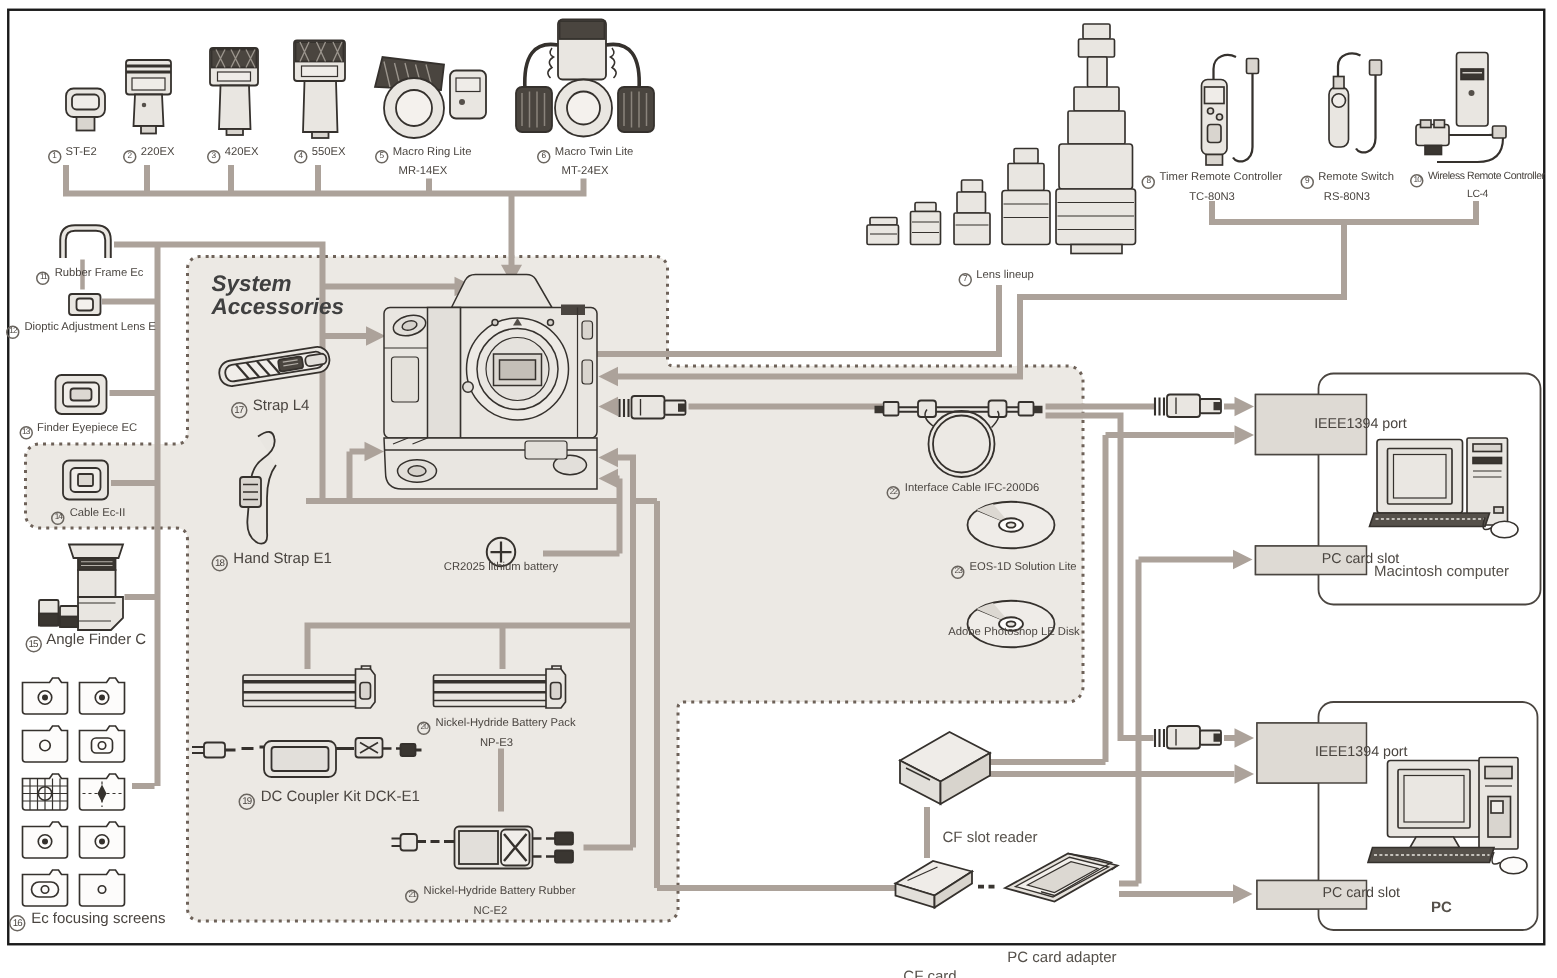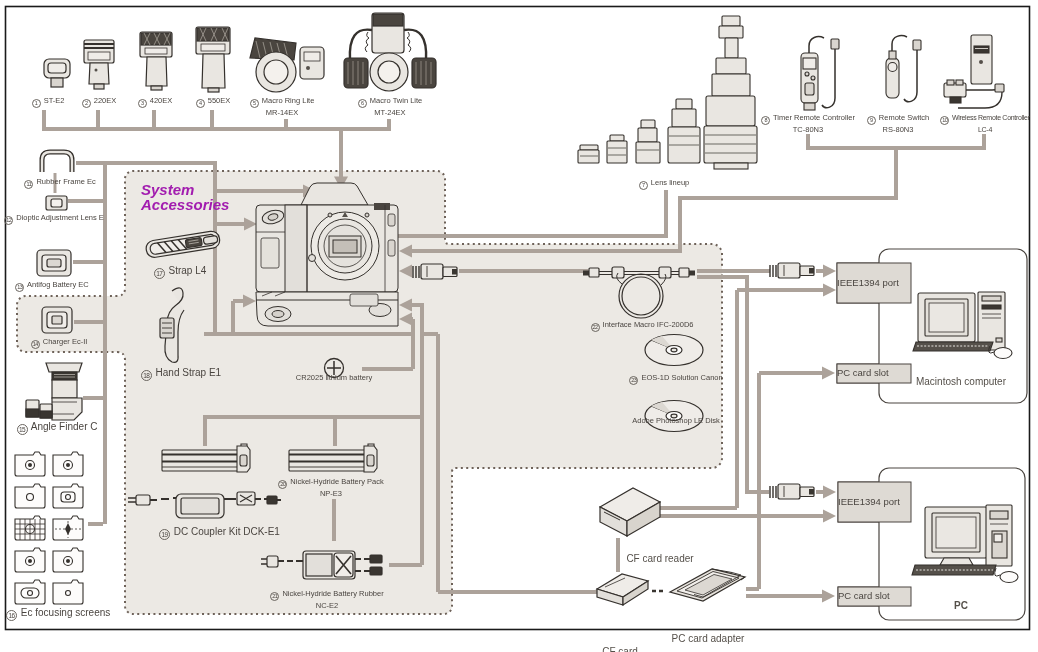--- a/index.html
+++ b/index.html
@@ -9,22 +9,22 @@
   .lbl{position:absolute;z-index:2;font-size:7.5px;line-height:9.5px;color:#4a4540;
        text-align:center;white-space:nowrap;}
   .lblbig{position:absolute;z-index:2;font-size:10px;line-height:11px;color:#4a4540;
        text-align:center;white-space:nowrap;}
   .lblbig.left{text-align:left;}
   .b{display:inline-block;box-sizing:border-box;width:9px;height:9px;border:1px solid #6a655f;
      border-radius:50%;font-size:5.5px;line-height:7px;letter-spacing:-0.6px;text-align:center;
      color:#4a4540;vertical-align:-1.5px;margin-right:1px;}
   .lblbig .b{width:11px;height:11px;font-size:6.5px;line-height:9px;vertical-align:-2px;}
   .title{position:absolute;z-index:2;font-size:15px;line-height:15px;font-weight:bold;
-         font-style:italic;color:#a21caf;letter-spacing:0px;}
-  .boxlbl{position:absolute;z-index:2;font-size:9.5px;color:#4a4540;text-align:left;white-space:nowrap;}
+         font-style:italic;color:#404040;letter-spacing:0px;}
+  .boxlbl{position:absolute;z-index:2;font-size:9.5px;color:#4a4540;text-align:center;white-space:nowrap;padding-left:33px;}
   .complbl{position:absolute;z-index:2;font-size:10px;color:#55504a;text-align:center;white-space:nowrap;margin-top:16px;}
   .caption{position:absolute;z-index:2;font-size:10.5px;font-weight:bold;color:#151311;
            text-align:right;white-space:nowrap;}
 </style>
 </head>
 <body>
 
 <div id="stage">
 <svg id="art" width="1038" height="652" viewBox="0 0 1038 652">
 
@@ -505,38 +505,38 @@
 <div class="lbl" style="left:185px;top:96px;width:56px;"><span class="b">4</span> <span>550EX</span></div>
 <div class="lbl" style="left:242px;top:96px;width:80px;"><span class="b">5</span> <span>Macro Ring Lite</span><br><span>MR-14EX</span></div>
 <div class="lbl" style="left:350px;top:96px;width:80px;"><span class="b">6</span> <span>Macro Twin Lite</span><br><span>MT-24EX</span></div>
 <div class="lbl" style="left:624px;top:178px;width:80px;"><span class="b">7</span> <span>Lens lineup</span></div>
 <div class="lbl" style="left:752px;top:113px;width:112px;"><span class="b">8</span> <span>Timer Remote Controller</span><br><span>TC-80N3</span></div>
 <div class="lbl" style="left:848px;top:113px;width:100px;"><span class="b">9</span> <span>Remote Switch</span><br><span>RS-80N3</span></div>
 <div class="lbl" style="left:925px;top:113px;width:120px;font-size:7px;letter-spacing:-0.3px;"><span class="b">10</span> <span>Wireless Remote Controller</span><br><span>LC-4</span></div>
 
 <div class="lbl" style="left:15px;top:177px;width:90px;"><span class="b">11</span> <span>Rubber Frame Ec</span></div>
 <div class="lbl" style="left:4px;top:213px;width:100px;"><span class="b">12</span> <span>Dioptic Adjustment Lens E</span></div>
-<div class="lbl" style="left:8px;top:280px;width:88px;"><span class="b">13</span> <span>Antifog Battery EC</span></div>
-<div class="lbl" style="left:24px;top:337px;width:70px;"><span class="b">14</span> <span>Charger Ec-II</span></div>
+<div class="lbl" style="left:8px;top:280px;width:88px;"><span class="b">13</span> <span>Finder Eyepiece EC</span></div>
+<div class="lbl" style="left:24px;top:337px;width:70px;"><span class="b">14</span> <span>Cable Ec-II</span></div>
 <div class="lblbig" style="left:16px;top:421px;width:82px;"><span class="b">15</span> <span>Angle Finder C</span></div>
 <div class="lblbig left" style="left:6px;top:607px;width:110px;"><span class="b">16</span> <span>Ec focusing screens</span></div>
 
 <div class="lblbig" style="left:140px;top:265px;width:80px;"><span class="b">17</span> <span>Strap L4</span></div>
 <div class="lblbig" style="left:133px;top:367px;width:96px;"><span class="b">18</span> <span>Hand Strap E1</span></div>
 <div class="lbl" style="left:286px;top:373px;width:96px;text-align:center;"><span>CR2025 lithium battery</span></div>
 
 <div class="lblbig" style="left:159px;top:526px;width:120px;"><span class="b">19</span> <span>DC Coupler Kit DCK-E1</span></div>
 <div class="lbl" style="left:266px;top:477px;width:130px;"><span class="b">20</span> <span>Nickel-Hydride Battery Pack</span><br><span>NP-E3</span></div>
 <div class="lbl" style="left:258px;top:589px;width:138px;"><span class="b">21</span> <span>Nickel-Hydride Battery Rubber</span><br><span>NC-E2</span></div>
 
-<div class="lbl" style="left:580px;top:320px;width:124px;"><span class="b">22</span> <span>Interface Macro IFC-200D6</span></div>
-<div class="lbl" style="left:614px;top:373px;width:124px;"><span class="b">23</span> <span>EOS-1D Solution Canon</span></div>
+<div class="lbl" style="left:580px;top:320px;width:124px;"><span class="b">22</span> <span>Interface Cable IFC-200D6</span></div>
+<div class="lbl" style="left:614px;top:373px;width:124px;"><span class="b">23</span> <span>EOS-1D Solution Lite</span></div>
 <div class="lbl" style="left:614px;top:416px;width:124px;"><span>Adobe Photoshop LE Disk</span></div>
 
-<div class="complbl" style="left:610px;top:537px;width:100px;"><span>CF card reader</span></div>
+<div class="complbl" style="left:610px;top:537px;width:100px;"><span>CF slot reader</span></div>
 <div class="complbl" style="left:580px;top:630px;width:80px;"><span>CF card</span></div>
 <div class="complbl" style="left:660px;top:617px;width:96px;text-align:center;"><span>PC card adapter</span></div>
 
 <div class="boxlbl" style="left:837px;top:277px;width:74px;"><span>IEEE1394 port</span></div>
 <div class="boxlbl" style="left:837px;top:367px;width:74px;"><span>PC card slot</span></div>
 <div class="boxlbl" style="left:838px;top:496px;width:73px;"><span>IEEE1394 port</span></div>
 <div class="boxlbl" style="left:838px;top:590px;width:73px;"><span>PC card slot</span></div>
 <div class="complbl" style="left:905px;top:360px;width:112px;"><span>Macintosh computer</span></div>
 <div class="complbl" style="left:915px;top:584px;width:92px;font-weight:bold;"><span>PC</span></div>
 

